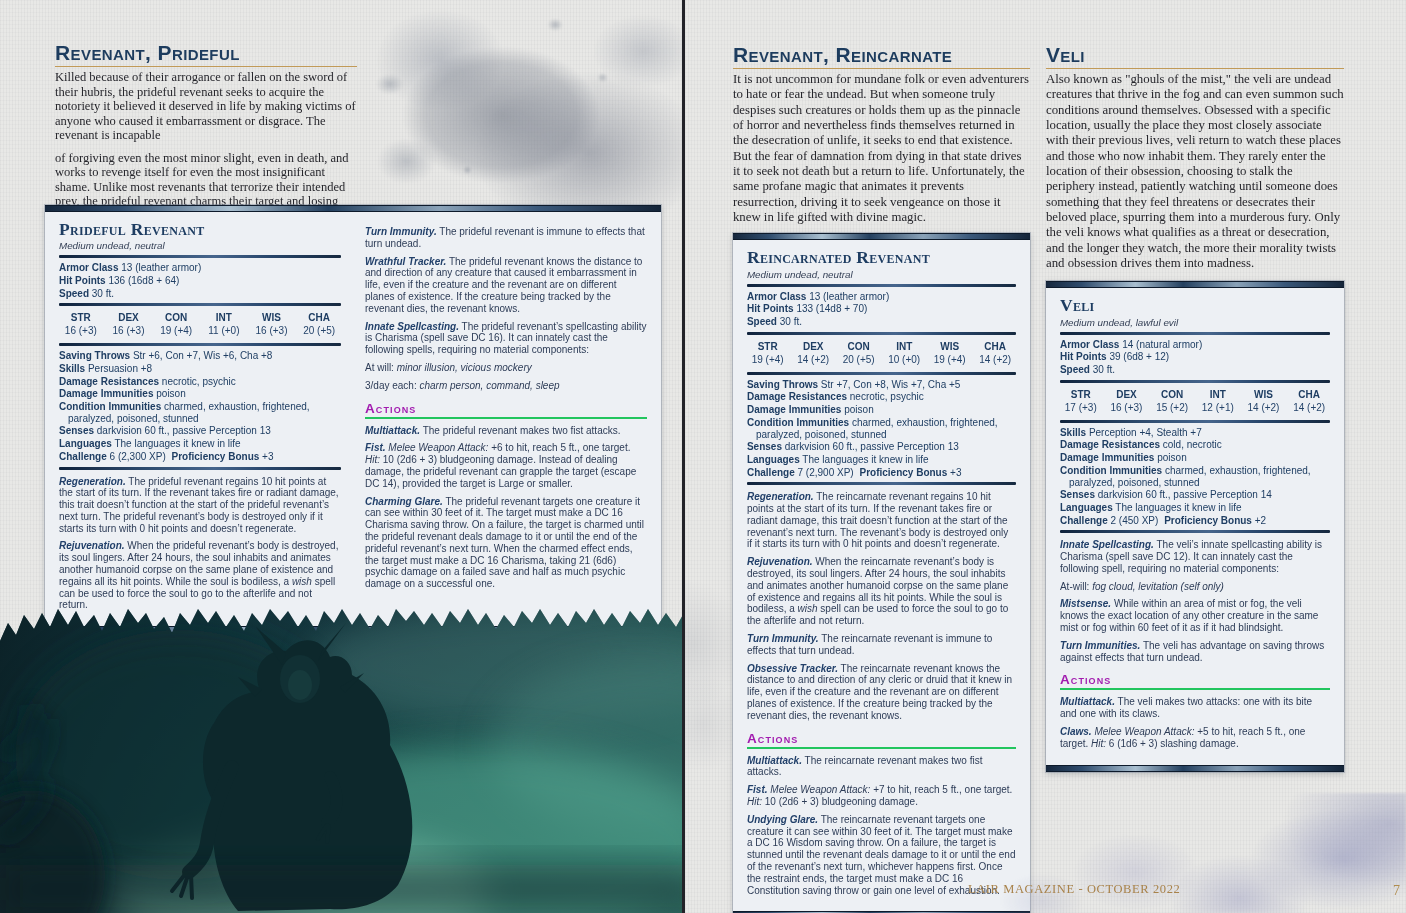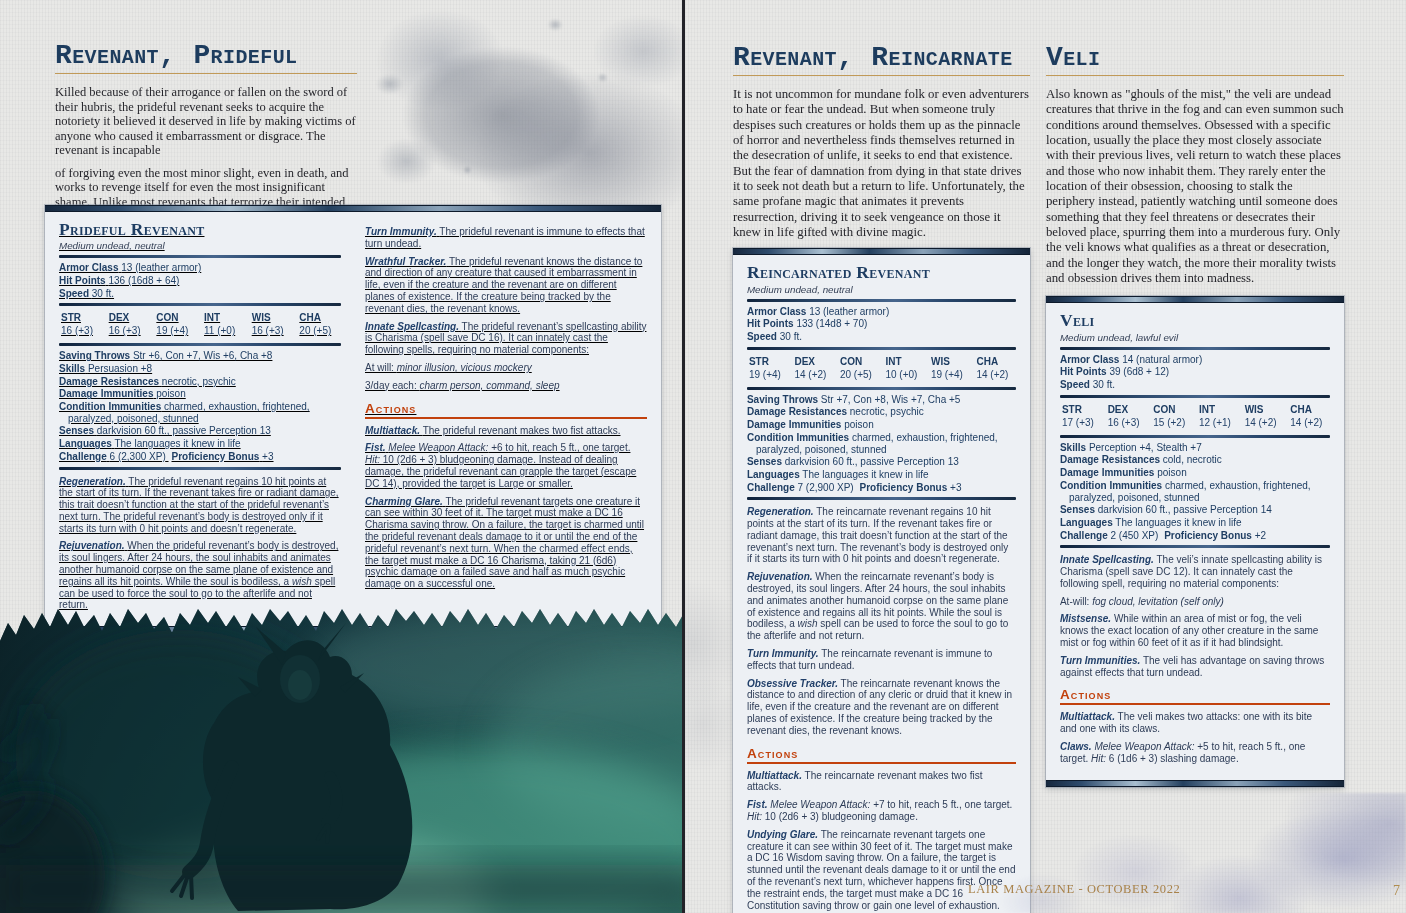--- a/index.html
+++ b/index.html
@@ -31,58 +31,58 @@
      radial-gradient(100px 62px at 68% 88%,rgba(148,150,190,.42),transparent 70%),
      radial-gradient(150px 90px at 97% 25%,rgba(134,138,180,.45),transparent 72%),
      radial-gradient(90px 55px at 48% 66%,rgba(158,158,196,.28),transparent 70%),
      radial-gradient(60px 40px at 30% 90%,rgba(150,152,190,.22),transparent 70%);}
   .side-smudge{position:absolute;left:0;top:560px;width:90px;height:210px;
     background:
      radial-gradient(70px 90px at 10% 40%,rgba(120,126,140,.16),transparent 70%),
      radial-gradient(55px 70px at 20% 78%,rgba(120,126,140,.12),transparent 70%);}
 
   
-  .article h2{font-family:Liberation Mono, monospace;font-variant:small-caps;font-weight:bold;
-    color:#1d3c5e;font-size:28px;line-height:1;letter-spacing:.4px;margin:0 0 11px;
+  .article h2{font-family:Liberation Sans, sans-serif;font-variant:small-caps;font-weight:bold;
+    color:#1d3c5e;font-size:21px;line-height:1;letter-spacing:.4px;margin:0 0 3px;
     padding-bottom:3px;border-bottom:1px solid #c19a58;}
   .body-p{font-family:"Liberation Serif",serif;color:#26262c;margin:0 0 8px;}
   .page-left .body-p{font-size:12.5px;line-height:1.16;}
   .page-right .body-p{font-size:12.8px;line-height:1.2;}
   .article-left{position:absolute;left:55px;top:42px;width:302px;}
   .colA{position:absolute;left:48px;top:44px;width:297px;}
   .colB{position:absolute;left:361px;top:44px;width:298px;}
 
   
   .statblock{background:#edf0f4;box-shadow:0 0 0 1px rgba(140,150,165,.5),0 2px 6px rgba(40,50,60,.25);}
   .sb-prideful{position:absolute;left:45px;top:205px;width:616px;}
   .colA .statblock{margin-top:8px;}
   .colB .statblock{margin-top:10px;}
   .sb-bar{height:7px;
     background:linear-gradient(90deg,#16273d,#2f4c6d 12%,#a9bfd0 30%,#24405f 46%,#8aa2b8 64%,#3a587a 80%,#142438);
     box-shadow:inset 0 -1px 0 #0d1a2b, inset 0 1px 0 #0d1a2b;}
   .sb-inner{padding:8px 14px 9px;}
-  .sb-two-col{display:flex;gap:24px;text-decoration:underline;}
+  .sb-two-col{display:flex;gap:24px;}
   .sb-col{flex:1;min-width:0;}
   .sb-name{font-family:"Liberation Serif",serif;font-variant:small-caps;font-weight:bold;
     color:#1e3d62;font-size:17.5px;line-height:1.1;letter-spacing:.3px;margin:0;}
   .sb-meta{font-style:italic;font-size:9.8px;color:#333f55;margin:1px 0 4px;}
   .sb-div{height:3px;margin:4px 0;border-radius:1px;
     background:linear-gradient(90deg,#10233c,#2e4b6e 30%,#46658c 55%,#27456a 75%,#16293f);}
   .sb-prop{font-size:10px;line-height:1.17;color:#1f3e63;margin:1px 0;padding-left:9px;text-indent:-9px;}
   .sb-prop b{font-weight:700;}
   .sb-prop .lbl2{margin-left:3px;}
-  .sb-abilities{display:flex;text-align:left;padding:2px 2px 3px;gap:8px;}
+  .sb-abilities{display:flex;text-align:center;padding:2px 2px 3px;gap:8px;}
   .sb-ab{flex:1;}
   .abn{font-weight:bold;font-size:10px;color:#1e3d62;}
   .abv{font-size:10px;color:#24436a;margin-top:2px;}
   .sb-trait{font-size:10px;line-height:1.18;color:#2d3c57;margin:6px 0;}
   .sb-trait .tn{font-weight:bold;font-style:italic;color:#22406a;}
   .sb-spell{font-size:10px;line-height:1.18;color:#2d3c57;margin:6px 0 2px;}
   .sb-actions-h{font-variant:small-caps;font-weight:700;font-size:13.5px;letter-spacing:1.1px;
-    color:#c2410c;border-bottom:2px solid #c2410c;padding-bottom:1px;margin:9px 0 5px;}
+    color:#a21caf;border-bottom:2px solid #22c55e;padding-bottom:1px;margin:9px 0 5px;}
 
   
   .illustration{position:absolute;left:0;bottom:0;width:702px;height:318px;}
   .illustration svg{display:block;width:702px;height:318px;}
 
   
   .footer-line{position:absolute;left:283px;bottom:16px;font-family:"Liberation Serif",serif;
     font-size:12.5px;letter-spacing:.6px;color:#a8824a;}
   .page-number{position:absolute;right:6px;bottom:14px;font-family:"Liberation Serif",serif;
     font-size:14px;color:#b08d4f;}

